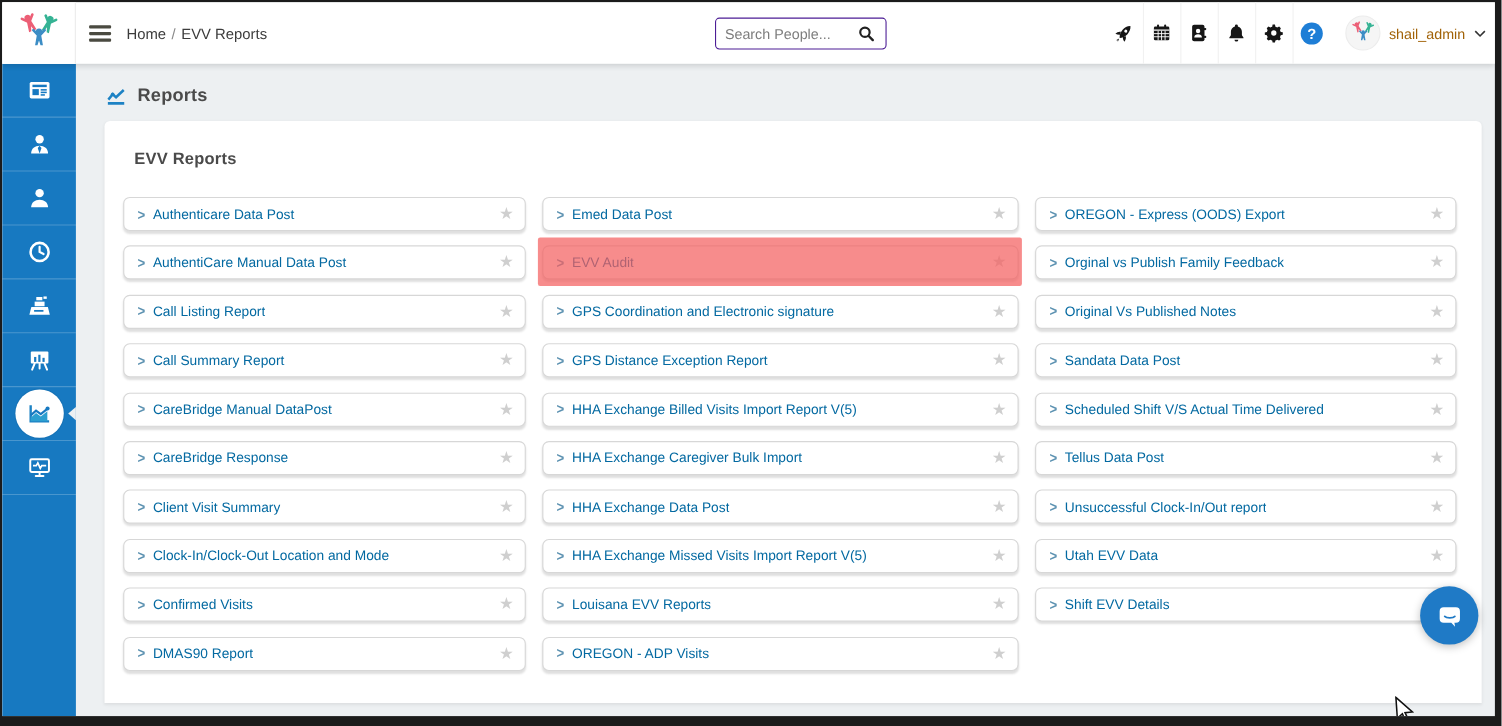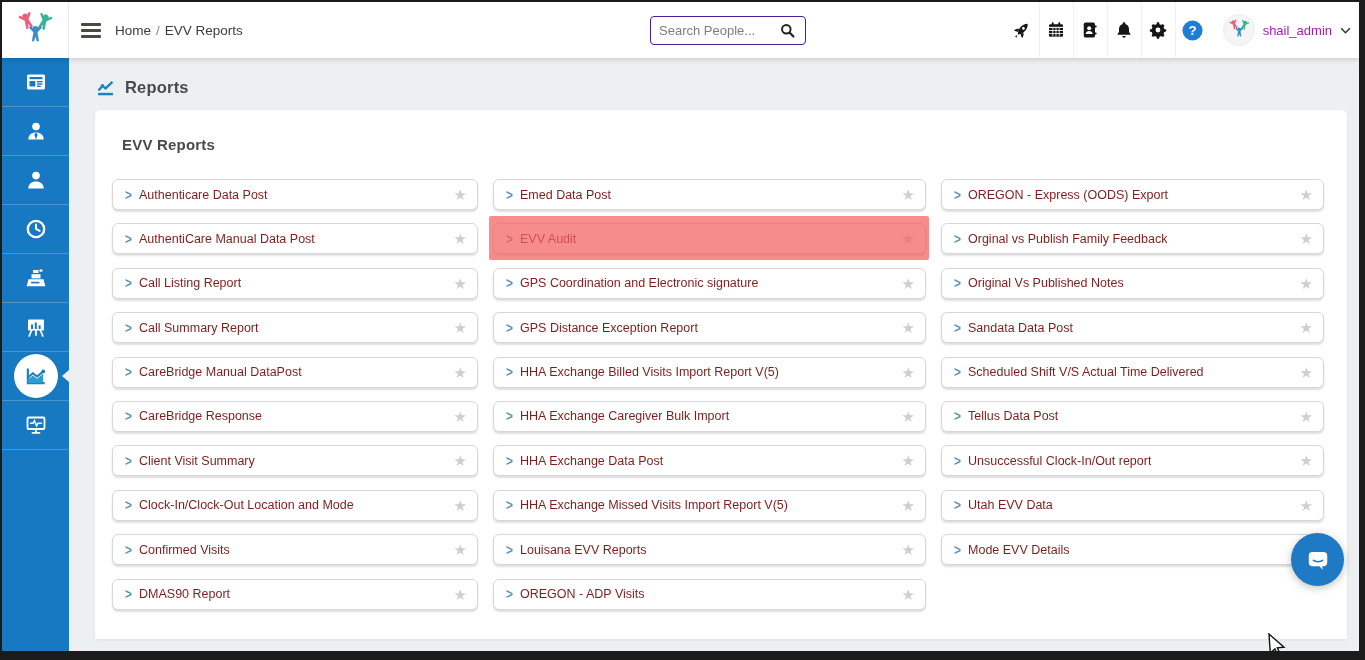--- a/index.html
+++ b/index.html
@@ -42,21 +42,21 @@
   .search-ic { display:flex; cursor:pointer; }
   .header-actions { position:absolute; right:8px; top:0; height:56px; display:flex; align-items:center; }
   .icon-cell {
     width:34px; height:56px; display:flex; align-items:center; justify-content:center;
     background:none; border:none; border-left:1px solid #f1f1f1; cursor:pointer;
   }
   .icon-cell:first-child { border-left:none; }
   .user-menu { display:flex; align-items:center; gap:8px; margin-left:14px; cursor:pointer; }
   .avatar { width:32px; height:32px; border-radius:50%; background:#f5f5f5; border:1px solid #ececec;
     display:flex; align-items:center; justify-content:center; overflow:hidden; }
-  .username { font-size:13px; color:#a21caf; }
+  .username { font-size:13px; color:#a16207; }
 
   
   .sidebar {
     position:absolute; left:0; top:56px; width:67px; height:593px;
     background:var(--sidebar_blue,#1779c1); z-index:20;
   }
   .side-item {
     position:relative; width:67px; height:49px; display:flex; align-items:center; justify-content:center;
     border-bottom:1px solid rgba(255,255,255,0.22); cursor:pointer;
   }
@@ -82,21 +82,21 @@
   }
   .card h2 { font-size:15px; color:#4a4a4a; margin-left:10px; margin-bottom:26px; letter-spacing:0.2px; }
   .report-grid { display:grid; grid-template-columns:366px 433px 383px; column-gap:15px; }
   .report-item {
     position:relative; height:31px; margin-bottom:13.4px;
     background:#fff; border:1px solid #d7d7d7; border-radius:6px;
     display:flex; align-items:center; padding:0 10px 0 12px; cursor:pointer;
     box-shadow:0 2px 2px rgba(0,0,0,0.13);
   }
   .report-item .chev { color:#5e93b2; font-size:12px; margin-right:7px; font-weight:bold; transform:scaleY(1.15); }
-  .report-item .label { color:#7f1d1d; font-size:12.5px; white-space:nowrap; overflow:hidden; }
+  .report-item .label { color:#0369a1; font-size:12.5px; white-space:nowrap; overflow:hidden; }
   .report-item .star { margin-left:auto; color:var(--star_gray,#cfcfcf); font-size:15px; line-height:1; cursor:pointer; }
   .report-item.highlighted::after {
     content:''; position:absolute; left:-5px; right:-4px; top:-8px; bottom:-7px;
     background:var(--highlight_red,rgba(244,96,96,0.72)); border-radius:2px; pointer-events:none;
   }
 
   
   .chat-fab {
     position:absolute; right:15px; top:531px; width:53px; height:53px; border-radius:50%;
     background:var(--chat_blue,#1f7ac6); border:none; cursor:pointer; z-index:40;
@@ -446,21 +446,21 @@
               <span class="label">Unsuccessful Clock-In/Out report</span>
               <span class="star">★</span>
             </div>
             <div class="report-item">
               <span class="chev">&gt;</span>
               <span class="label">Utah EVV Data</span>
               <span class="star">★</span>
             </div>
             <div class="report-item">
               <span class="chev">&gt;</span>
-              <span class="label">Mode EVV Details</span>
+              <span class="label">Shift EVV Details</span>
               <span class="star">★</span>
             </div>
           </div>
         </div>
     </section>
   </main>
 
   <button class="chat-fab">
     <svg width="32" height="32" viewBox="0 0 52 52">
       <path d="M17 13h18a6 6 0 0 1 6 6v11a6 6 0 0 1-6 6h-2.2l1 6-5.6-6H17a6 6 0 0 1-6-6V19a6 6 0 0 1 6-6z" fill="#fff"></path>

